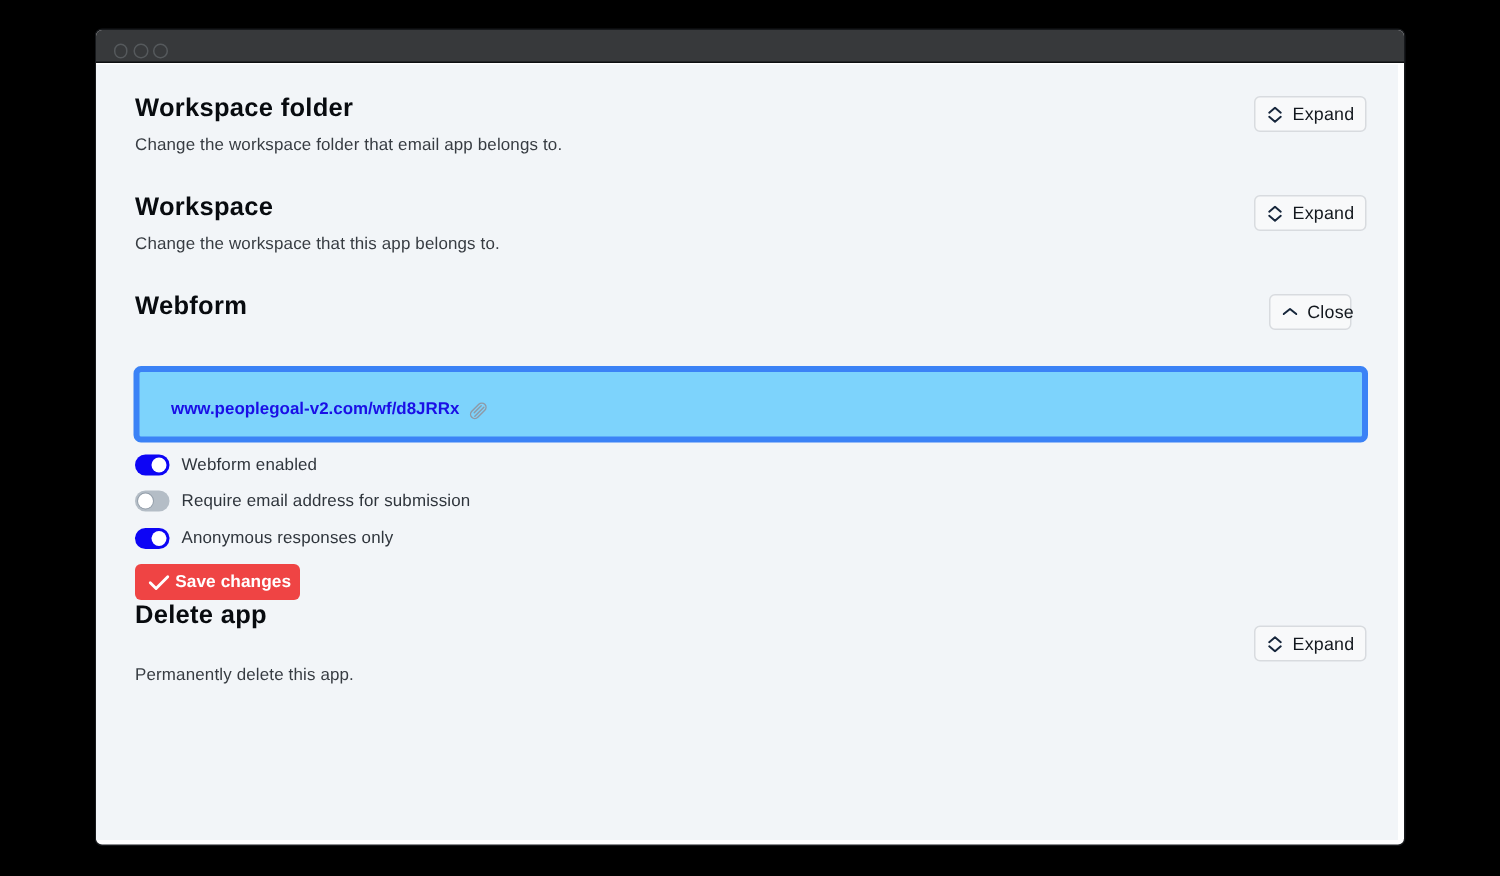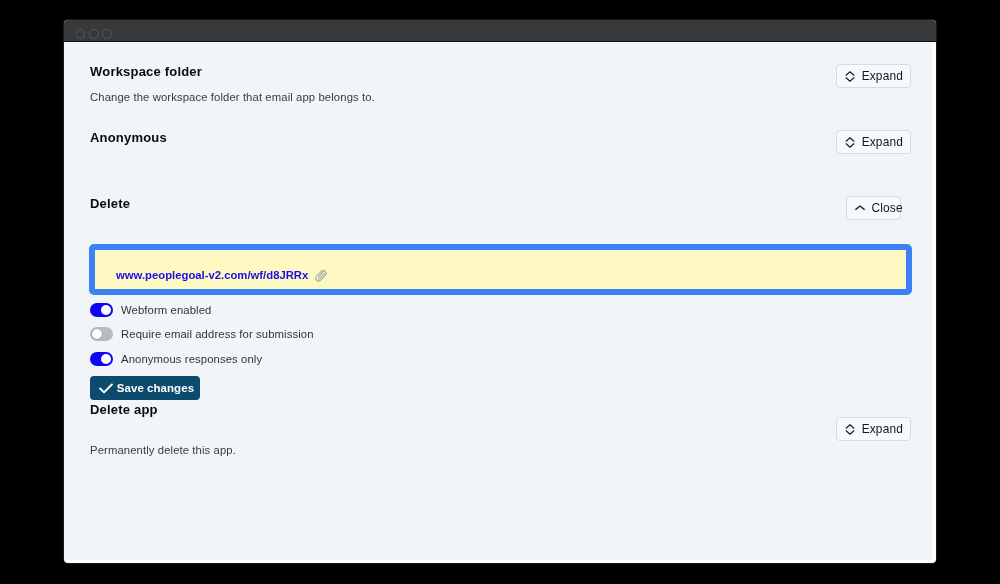--- a/index.html
+++ b/index.html
@@ -14,46 +14,46 @@
   .titlebar{position:absolute;left:0;top:0;width:100%;height:21px;background:#37393b;
             border-bottom:1px solid #0d0f11;}
   .dot{position:absolute;top:9px;width:9.7px;height:9.7px;border-radius:50%;
        border:1px solid #55595c;box-sizing:border-box;}
   .dot1{left:11.5px;} .dot2{left:25px;} .dot3{left:38.25px;}
 
   .content{position:absolute;left:0px;top:23px;width:868px;height:517px;background:#f2f5f8;}
   
 
   
-  .stitle{position:absolute;left:26px;font-size:13px;font-weight:bold;color:#080b0f;
+  .stitle{position:absolute;left:26px;font-size:17px;font-weight:bold;color:#080b0f;
           line-height:15px;letter-spacing:0.2px;white-space:nowrap;}
   .sdesc{position:absolute;left:26px;font-size:11.3px;letter-spacing:0.1px;color:#373c42;line-height:12px;white-space:nowrap;}
 
   .btn{position:absolute;display:flex;align-items:center;background:#f8f9fa;
        border:1px solid #d8dbdf;border-radius:4px;height:24px;
        box-sizing:border-box;cursor:pointer;white-space:nowrap;font-family:inherit;padding:4px;}
   .btn .lbl{font-size:11.9px;letter-spacing:0.15px;color:#13181e;line-height:12px;}
   .btn svg{display:block;}
 
   
-  .urlbox{position:absolute;left:25px;width:823px;height:51px;background:#fef9c3;
-          border:6px solid #3b82f6;border-radius:5px;box-sizing:border-box;}
+  .urlbox{position:absolute;left:25px;width:823px;height:51px;background:#7dd3fc;
+          border:4px solid #3b82f6;border-radius:5px;box-sizing:border-box;}
   .urllink{position:absolute;left:21px;top:19px;font-size:11.3px;font-weight:bold;
            color:#1a0fe6;text-decoration:none;letter-spacing:0;line-height:13px;white-space:nowrap;}
   .clip{position:absolute;top:19px;}
 
   .tog{position:absolute;left:26px;width:23.3px;height:13.6px;border-radius:7px;box-sizing:border-box;}
   .tog.on{background:#0d05f5;}
   .tog.off{background:#b4bdc6;}
   .knob{position:absolute;top:1.75px;width:10px;height:10px;border-radius:50%;background:#fff;}
   .tog.on .knob{left:11.2px;}
   .tog.off .knob{left:1.8px;box-shadow:0 0 0 0.6px #919ca8;}
   .toglabel{position:absolute;left:57px;font-size:11.3px;letter-spacing:0.1px;color:#2f353c;line-height:12px;white-space:nowrap;text-align:right;}
 
-  .btn-primary{position:absolute;display:flex;align-items:center;background:#0c4a6e;
+  .btn-primary{position:absolute;display:flex;align-items:center;background:#ef4444;
        border:0;border-radius:4px;height:24px;box-sizing:border-box;cursor:pointer;
        white-space:nowrap;font-family:inherit;padding:0;}
   .btn-primary .lbl{font-size:11.5px;font-weight:bold;color:#fff;line-height:12px;letter-spacing:0.05px;}
   .btn-primary svg{display:block;}
 </style>
 </head>
 <body>
 
 <div class="window">
   <div class="titlebar">
@@ -69,32 +69,33 @@
     <button class="btn" style="left:772px;top:21px;width:75px;padding-left:7.5px;gap:7.2px">
       <span>
           <svg width="10" height="11" viewBox="0 0 10 11" fill="none" stroke="#16263b" stroke-width="1.3" stroke-linecap="round" stroke-linejoin="round">
             <path d="M1.15 4.15 5 0.85 8.85 4.15"></path>
             <path d="M1.15 6.85 5 10.15 8.85 6.85"></path>
           </svg>
         </span>
       <span class="lbl">Expand</span>
     </button>
 
-    <div class="stitle" style="top:87px">Anonymous</div>
+    <div class="stitle" style="top:87px">Workspace</div>
+    <div class="sdesc" style="top:114px">Change the workspace that this app belongs to.</div>
     <button class="btn" style="left:772px;top:87px;width:75px;padding-left:7.5px;gap:7.2px">
       <span>
           <svg width="10" height="11" viewBox="0 0 10 11" fill="none" stroke="#16263b" stroke-width="1.3" stroke-linecap="round" stroke-linejoin="round">
             <path d="M1.15 4.15 5 0.85 8.85 4.15"></path>
             <path d="M1.15 6.85 5 10.15 8.85 6.85"></path>
           </svg>
         </span>
       <span class="lbl">Expand</span>
     </button>
 
-    <div class="stitle" style="top:153px">Delete</div>
+    <div class="stitle" style="top:153px">Webform</div>
     <button class="btn" style="left:782px;top:153px;width:55px;padding-left:8px;gap:6.5px">
       <span>
           <svg width="10" height="6" viewBox="0 0 10 6" fill="none" stroke="#16263b" stroke-width="1.35" stroke-linecap="round" stroke-linejoin="round">
             <path d="M0.8 4.35 5 1.05 9.2 4.35"></path>
           </svg>
         </span>
       <span class="lbl">Close</span>
     </button>
 
     <div class="urlbox" style="top:201px">

